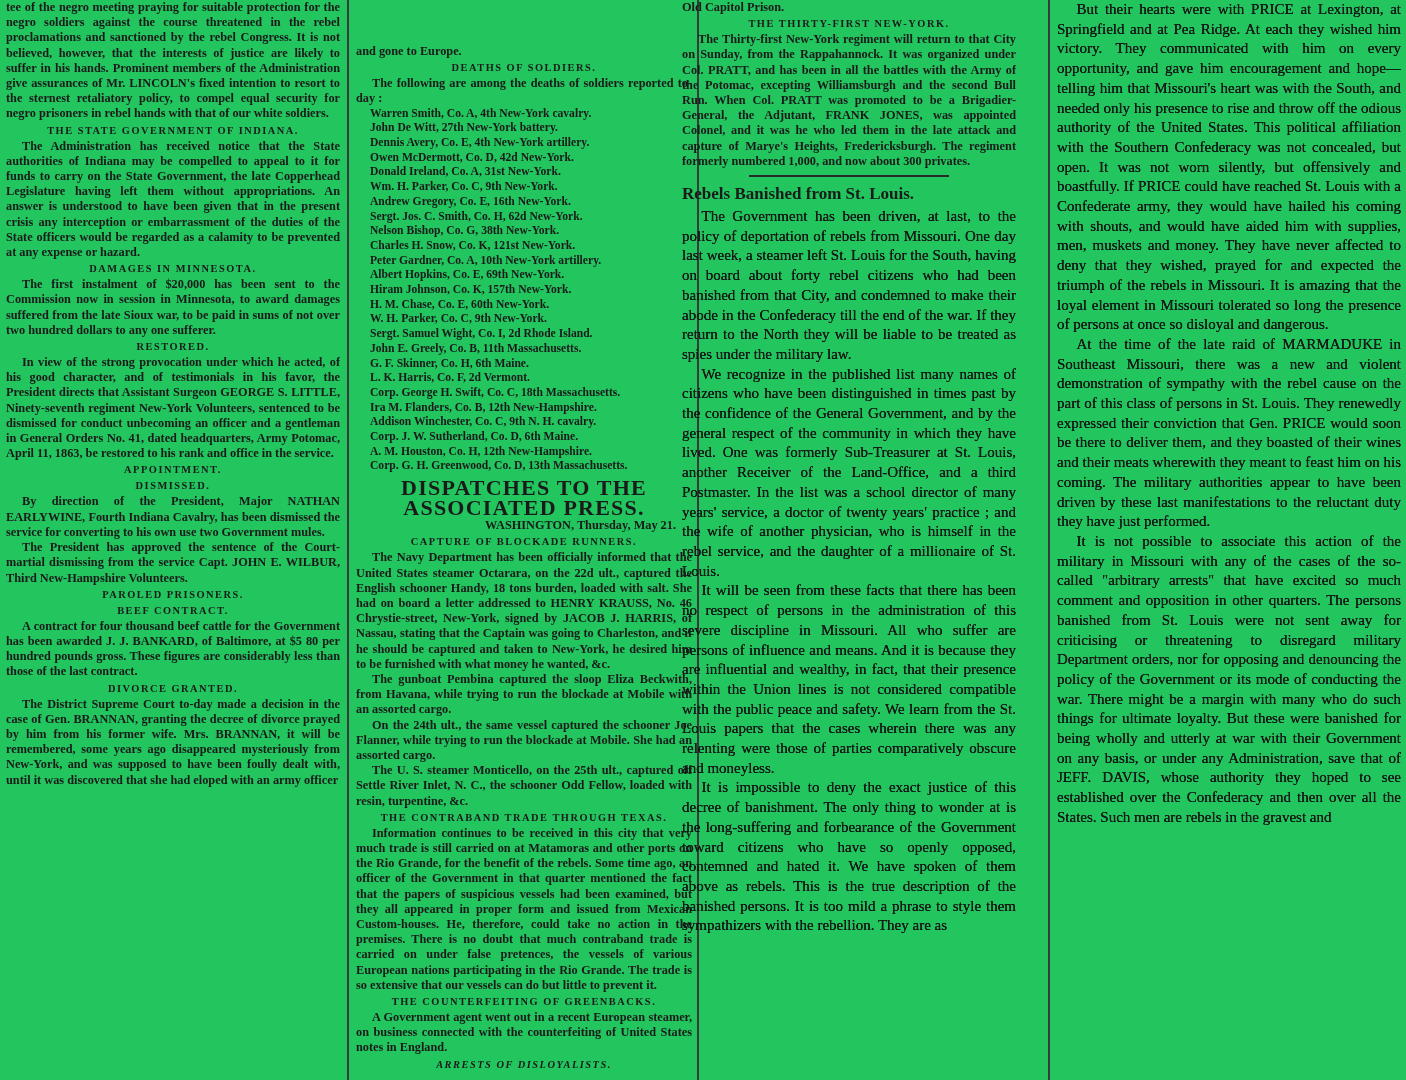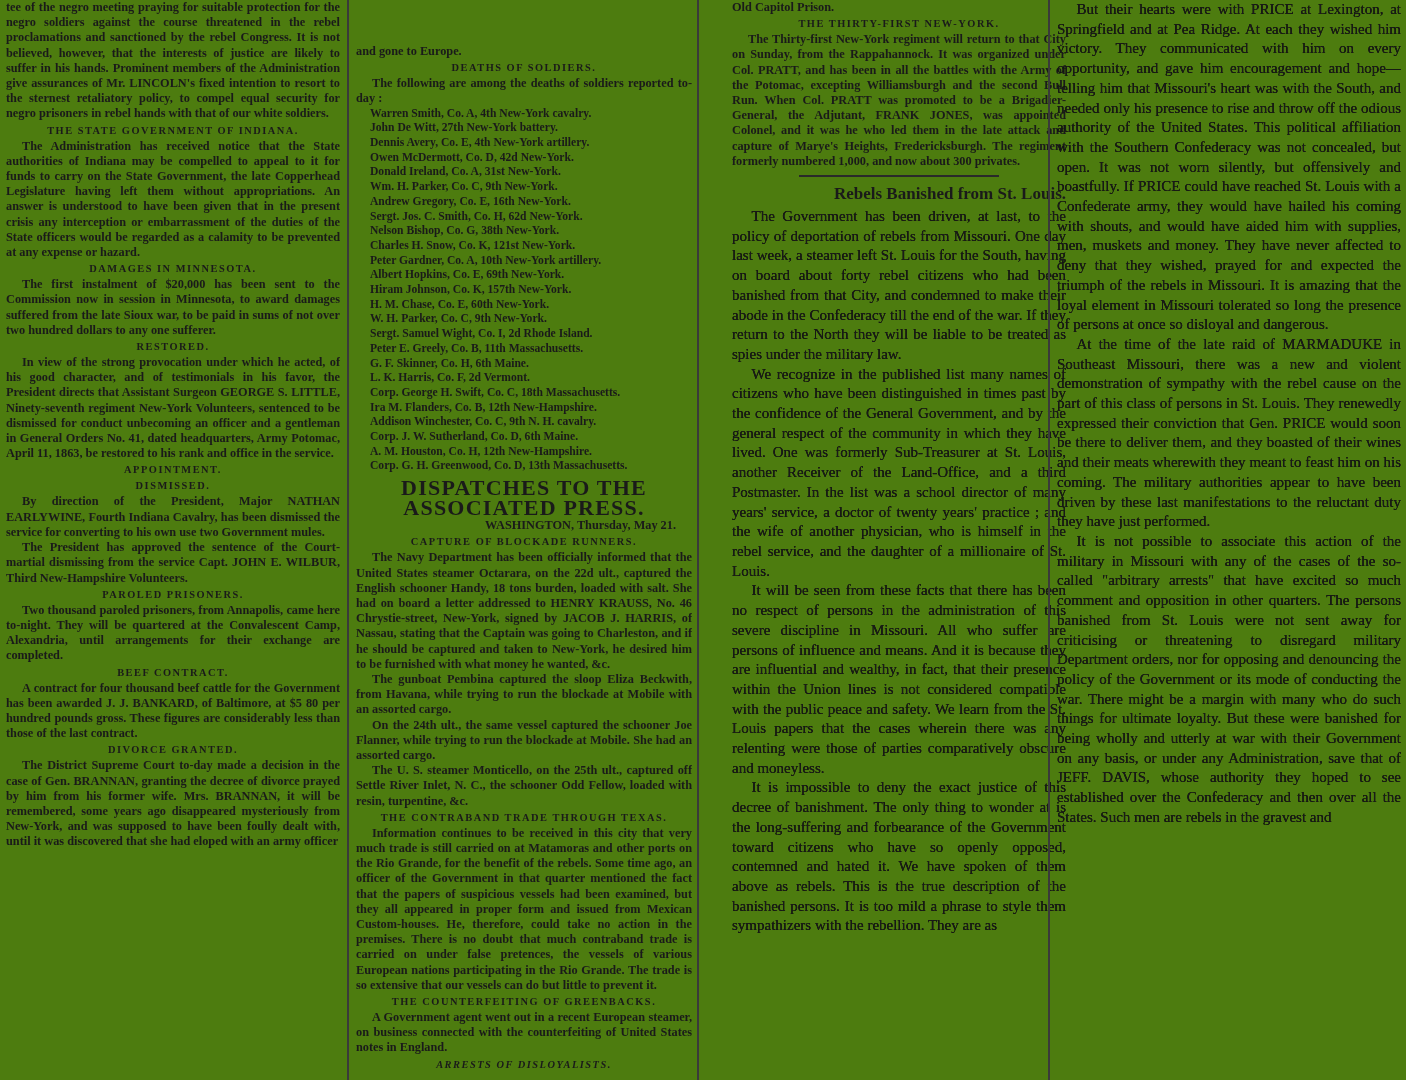--- a/index.html
+++ b/index.html
@@ -1,68 +1,67 @@
 <!DOCTYPE html>
 <html><head>
 <meta charset="utf-8">
 <style>
   html, body { margin: 0; padding: 0; background: #ffffff; }
   body {
     width: 1406px; height: 1080px; overflow: hidden; position: relative;
     color: #1a1a1a;
     font-family: "Liberation Serif", "DejaVu Serif", serif;
   }
-  .page { position: absolute; inset: 0; background: #4d7c0f; }
+  .page { position: absolute; inset: 0; background: #22c55e; }
   .col {
     position: absolute; top: 0; height: 1080px; box-sizing: border-box;
     overflow: hidden;
   }
   .rule { position: absolute; top: 0; width: 2px; height: 1080px; background: #3a3a3a; }
   .col1 { left: 6px; width: 334px; font-size: 12.3px; line-height: 15.2px; }
   .col2 { left: 356px; width: 336px; font-size: 12.3px; line-height: 15.2px; margin-top: 44px; }
-  .col3 { left: 732px; width: 334px; font-size: 15px; line-height: 19.7px; }
+  .col3 { left: 682px; width: 334px; font-size: 15px; line-height: 19.7px; }
   .col4 { left: 1057px; width: 344px; font-size: 15px; line-height: 19.7px; }
   .col3 .small, .col3 .small p { font-size: 12.3px; line-height: 15.2px; }
   p { margin: 0; text-align: justify; text-indent: 1.3em; font-weight: bold; }
   p.cont { text-indent: 0; }
   .head {
     text-align: center; font-weight: bold; font-size: 10.4px; letter-spacing: 1.5px;
     margin: 2px 0 1px 0; line-height: 14px;
   }
   .head.italic { font-style: italic; }
   .big-head {
     text-align: center; font-weight: bold; font-size: 22px; letter-spacing: 1.2px;
     margin: 4px 0 0 0; line-height: 20px;
   }
   .dateline { text-align: right; font-weight: bold; padding-right: 16px; }
   .deaths { margin: 0; padding: 0 0 0 14px; list-style: none; font-weight: bold; font-size: 11.6px; line-height: 14.7px; }
   .deaths li { white-space: nowrap; }
   .divider { width: 200px; height: 2px; background: #2a2a2a; margin: 6px auto 6px auto; }
-  .title-head { text-align: right; font-weight: bold; font-size: 17px; margin: 2px 0 2px 0; line-height: 22px; }
+  .title-head { text-align: left; font-weight: bold; font-size: 17px; margin: 2px 0 2px 0; line-height: 22px; }
   .col3 .main p, .col4 p { font-weight: normal; text-shadow: 0 0 0.3px #000; }
 </style>
 </head>
 <body>
 
 <div class="page">
 
   <div class="col col1">
     <p class="cont">tee of the negro meeting praying for suitable protection for the negro soldiers against the course threatened in the rebel proclamations and sanctioned by the rebel Congress. It is not believed, however, that the interests of justice are likely to suffer in his hands. Prominent members of the Administration give assurances of Mr. LINCOLN's fixed intention to resort to the sternest retaliatory policy, to compel equal security for negro prisoners in rebel hands with that of our white soldiers.</p>
     <div class="head">THE STATE GOVERNMENT OF INDIANA.</div>
     <p>The Administration has received notice that the State authorities of Indiana may be compelled to appeal to it for funds to carry on the State Government, the late Copperhead Legislature having left them without appropriations. An answer is understood to have been given that in the present crisis any interception or embarrassment of the duties of the State officers would be regarded as a calamity to be prevented at any expense or hazard.</p>
     <div class="head">DAMAGES IN MINNESOTA.</div>
     <p>The first instalment of $20,000 has been sent to the Commission now in session in Minnesota, to award damages suffered from the late Sioux war, to be paid in sums of not over two hundred dollars to any one sufferer.</p>
     <div class="head">RESTORED.</div>
     <p>In view of the strong provocation under which he acted, of his good character, and of testimonials in his favor, the President directs that Assistant Surgeon GEORGE S. LITTLE, Ninety-seventh regiment New-York Volunteers, sentenced to be dismissed for conduct unbecoming an officer and a gentleman in General Orders No. 41, dated headquarters, Army Potomac, April 11, 1863, be restored to his rank and office in the service.</p>
     <div class="head">APPOINTMENT.</div>
     <div class="head">DISMISSED.</div>
     <p>By direction of the President, Major NATHAN EARLYWINE, Fourth Indiana Cavalry, has been dismissed the service for converting to his own use two Government mules.</p>
     <p>The President has approved the sentence of the Court-martial dismissing from the service Capt. JOHN E. WILBUR, Third New-Hampshire Volunteers.</p>
     <div class="head">PAROLED PRISONERS.</div>
-    <p>Two thousand paroled prisoners, from Annapolis, came here to-night. They will be quartered at the Convalescent Camp, Alexandria, until arrangements for their exchange are completed.</p>
     <div class="head">BEEF CONTRACT.</div>
     <p>A contract for four thousand beef cattle for the Government has been awarded J. J. BANKARD, of Baltimore, at $5 80 per hundred pounds gross. These figures are considerably less than those of the last contract.</p>
     <div class="head">DIVORCE GRANTED.</div>
     <p>The District Supreme Court to-day made a decision in the case of Gen. BRANNAN, granting the decree of divorce prayed by him from his former wife. Mrs. BRANNAN, it will be remembered, some years ago disappeared mysteriously from New-York, and was supposed to have been foully dealt with, until it was discovered that she had eloped with an army officer</p>
   </div>
 
   <div class="rule" style="left:347px"></div>
 
   <div class="col col2">
     <p class="cont">and gone to Europe.</p>
@@ -78,21 +77,21 @@
       <li>Andrew Gregory, Co. E, 16th New-York.</li>
       <li>Sergt. Jos. C. Smith, Co. H, 62d New-York.</li>
       <li>Nelson Bishop, Co. G, 38th New-York.</li>
       <li>Charles H. Snow, Co. K, 121st New-York.</li>
       <li>Peter Gardner, Co. A, 10th New-York artillery.</li>
       <li>Albert Hopkins, Co. E, 69th New-York.</li>
       <li>Hiram Johnson, Co. K, 157th New-York.</li>
       <li>H. M. Chase, Co. E, 60th New-York.</li>
       <li>W. H. Parker, Co. C, 9th New-York.</li>
       <li>Sergt. Samuel Wight, Co. I, 2d Rhode Island.</li>
-      <li>Peter E. Greely, Co. B, 11th Massachusetts.</li>
+      <li>John E. Greely, Co. B, 11th Massachusetts.</li>
       <li>G. F. Skinner, Co. H, 6th Maine.</li>
       <li>L. K. Harris, Co. F, 2d Vermont.</li>
       <li>Corp. George H. Swift, Co. C, 18th Massachusetts.</li>
       <li>Ira M. Flanders, Co. B, 12th New-Hampshire.</li>
       <li>Addison Winchester, Co. C, 9th N. H. cavalry.</li>
       <li>Corp. J. W. Sutherland, Co. D, 6th Maine.</li>
       <li>A. M. Houston, Co. H, 12th New-Hampshire.</li>
       <li>Corp. G. H. Greenwood, Co. D, 13th Massachusetts.</li>
     </ul>
     <div class="big-head">DISPATCHES TO THE ASSOCIATED PRESS.</div>

